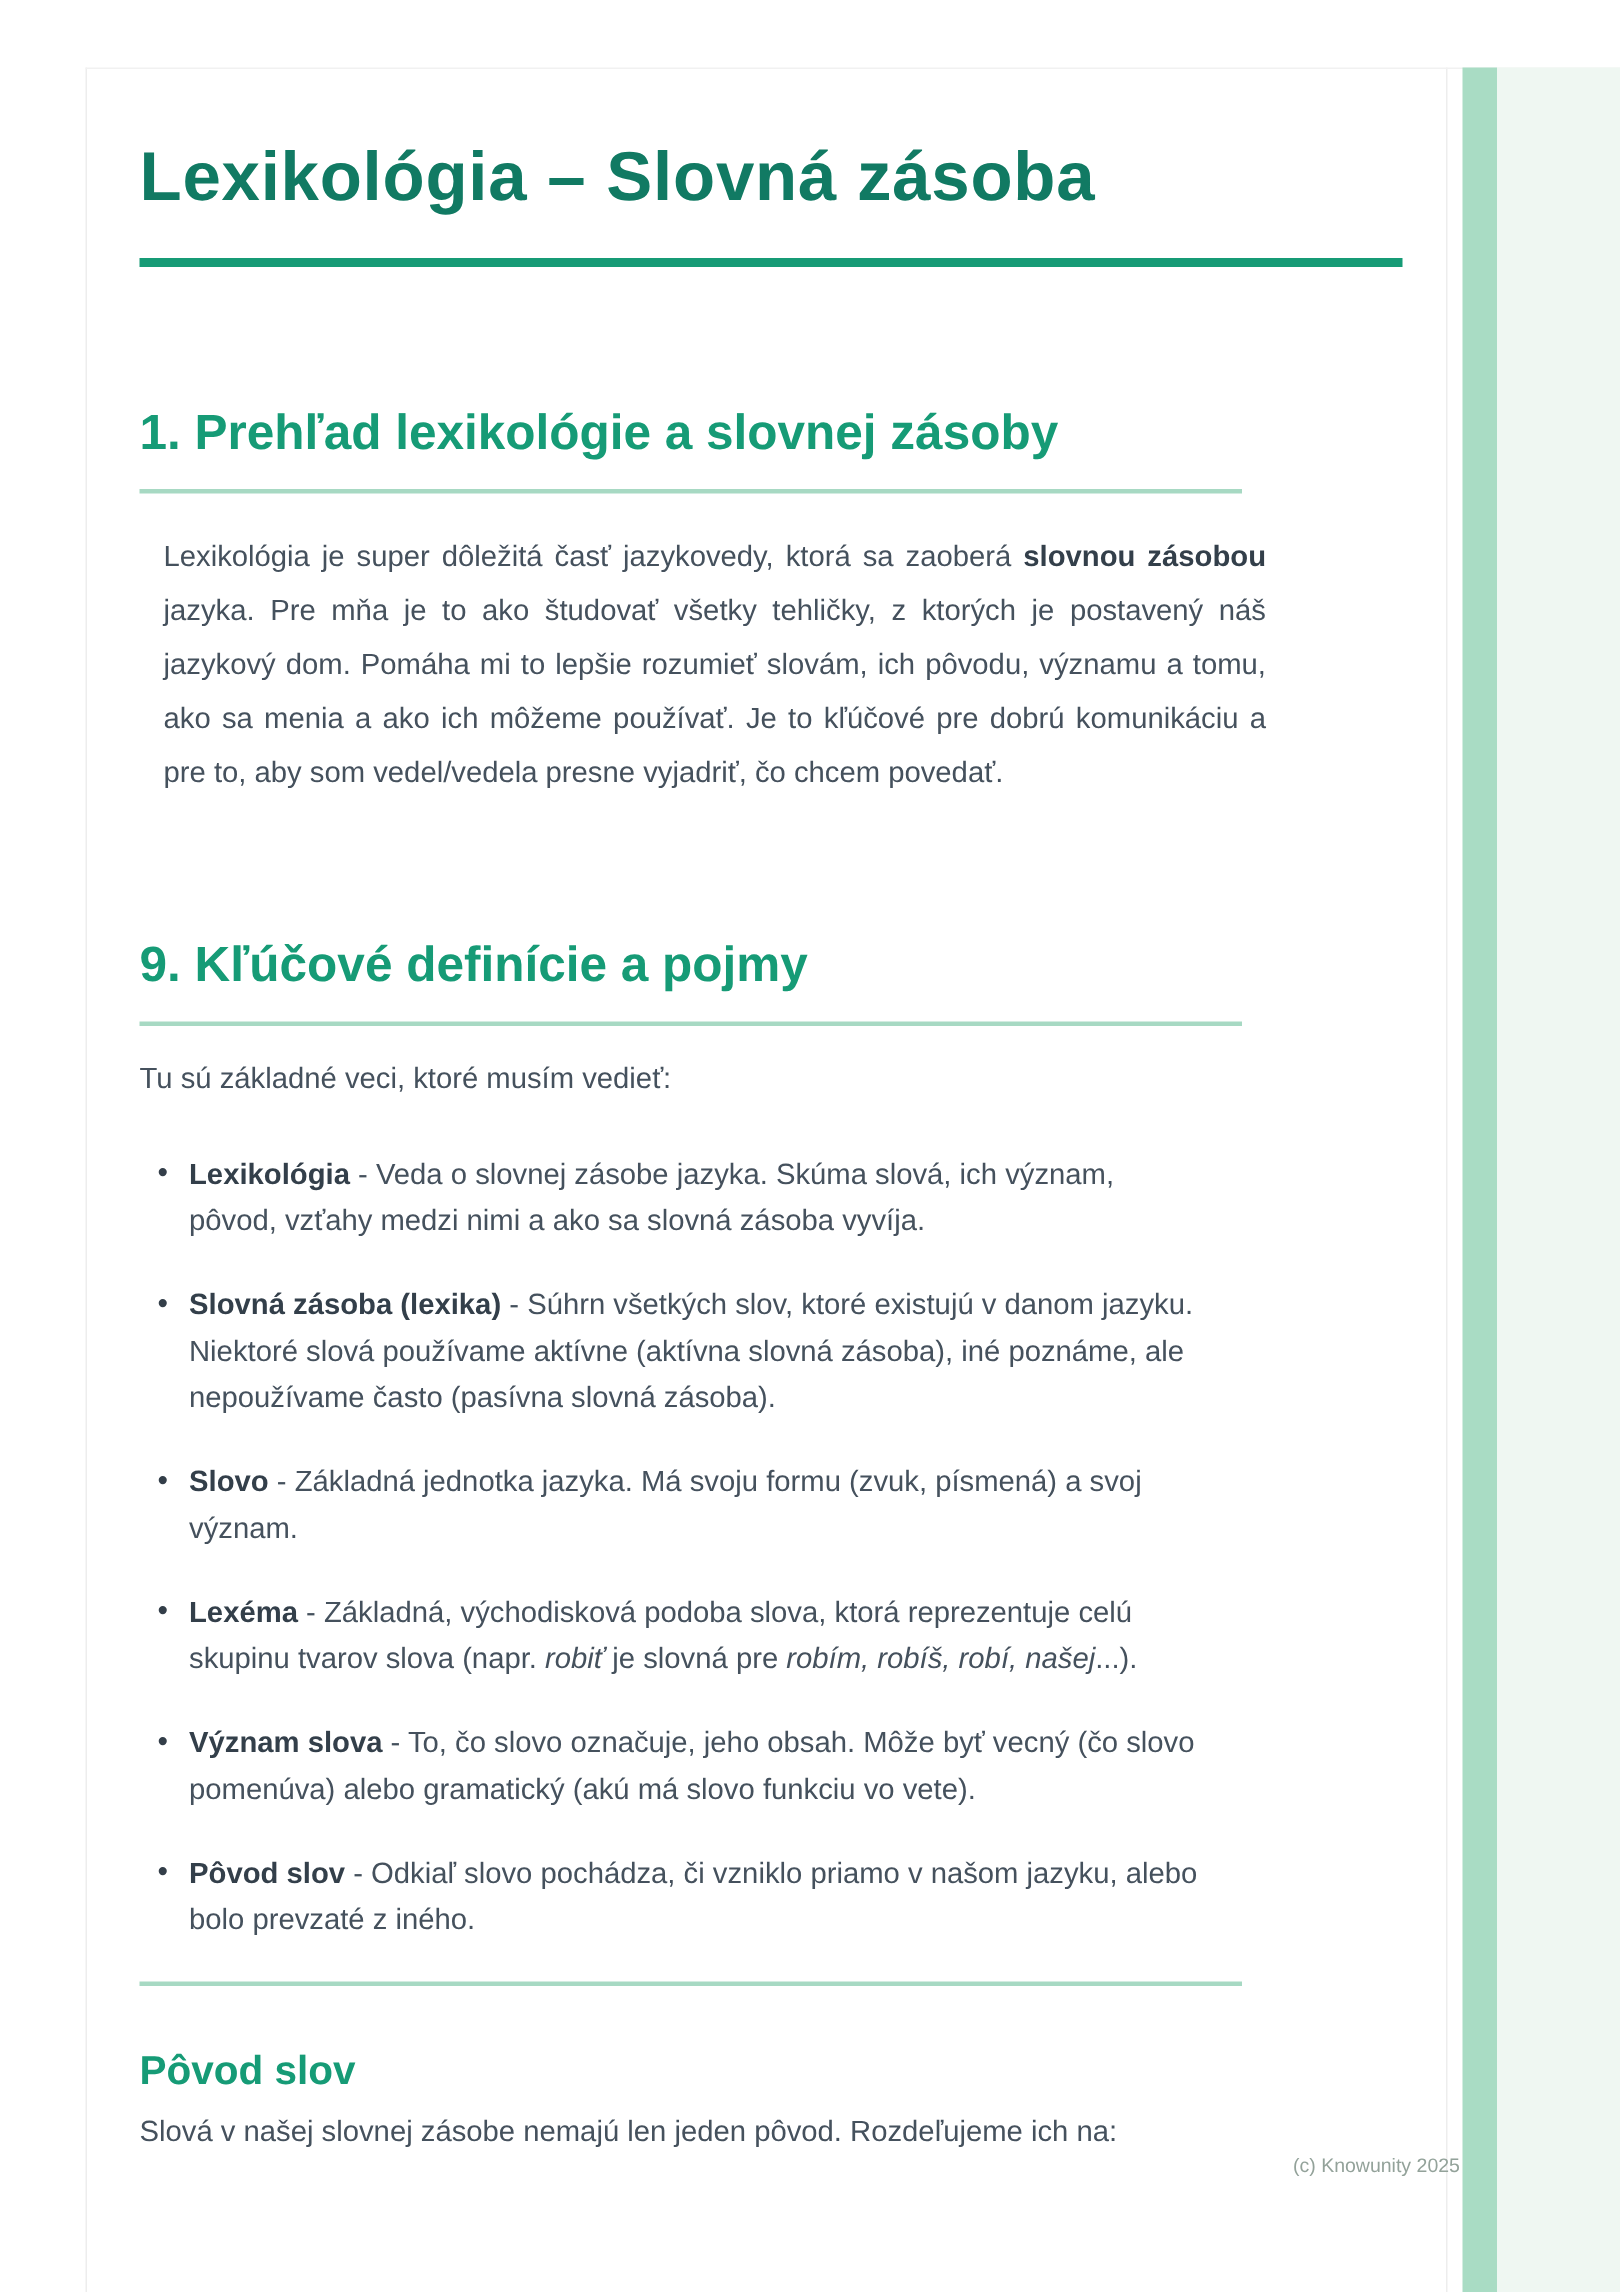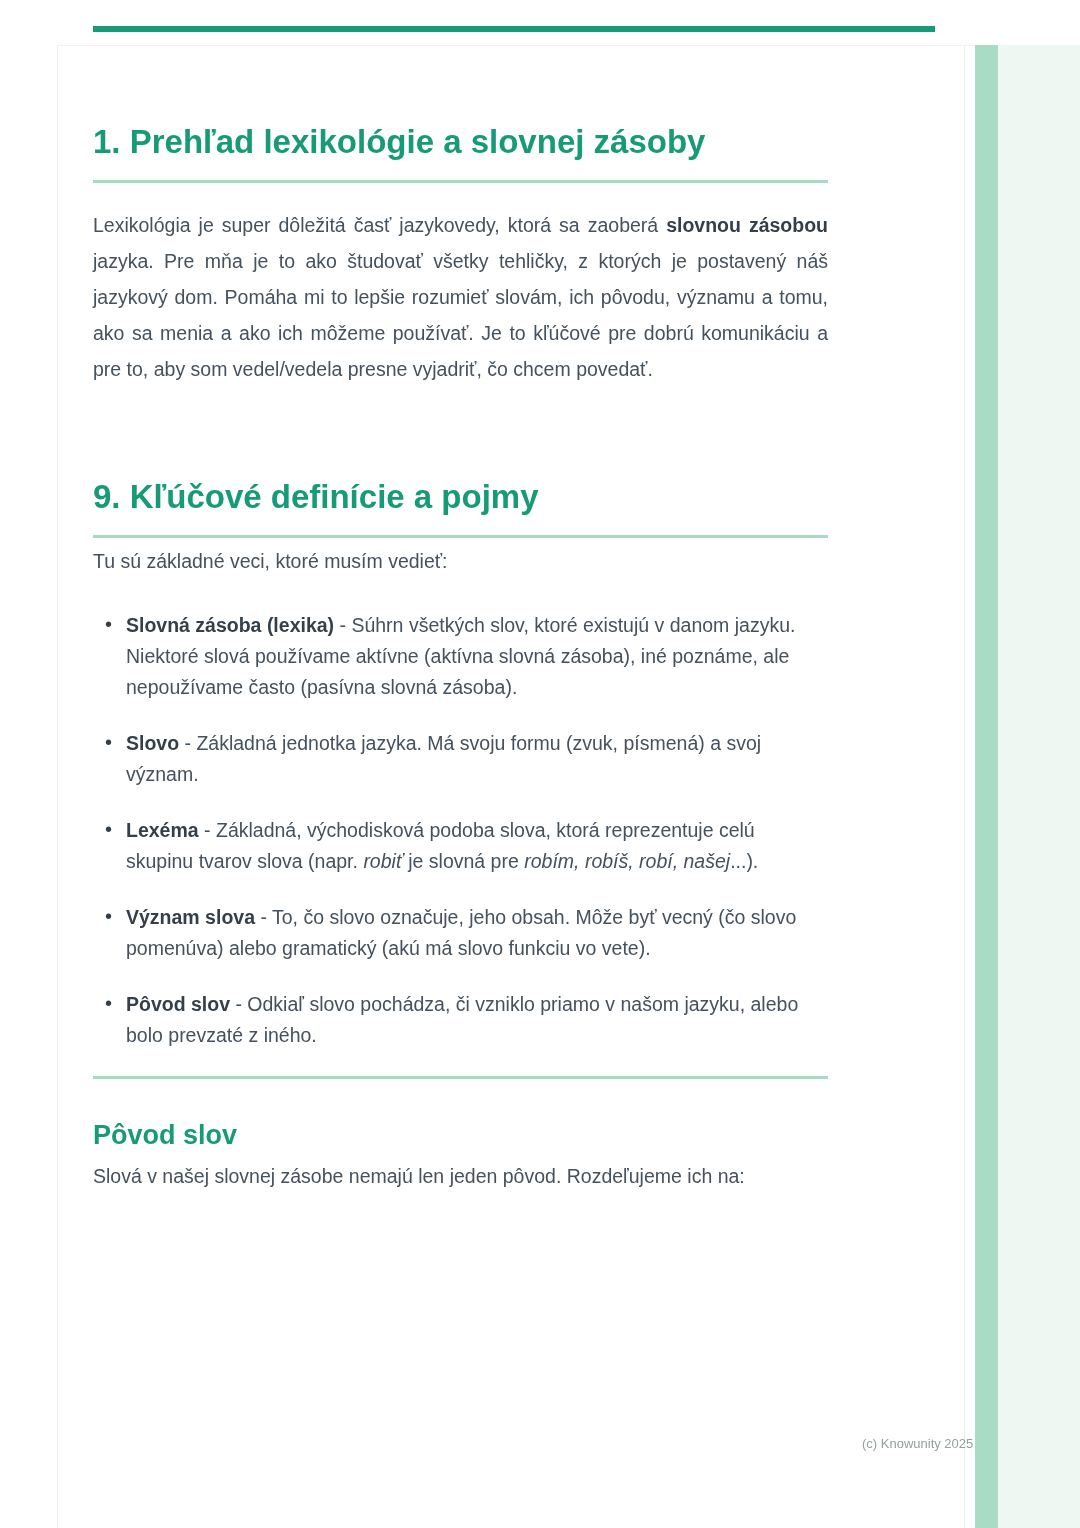--- a/index.html
+++ b/index.html
@@ -53,22 +53,22 @@
     width: 735px;
     height: 3px;
     background: #a7d9c3;
   }
   .para {
     margin-top: 24px;
     font-size: 19.5px;
     line-height: 36px;
     width: 735px;
   }
-  .justify { text-align: justify; }
-  .intro { margin-top: 8px; line-height: 30px; }
+  .justify { text-align: justify; margin-left: 16px; }
+  .intro { margin-top: 20px; line-height: 30px; }
   .bullets {
     margin-top: 34px;
     list-style: none;
     padding-left: 33px;
     width: 712px;
   }
   .bullets li {
     margin-bottom: 25px;
     font-size: 19.5px;
     line-height: 31px;
@@ -107,33 +107,35 @@
 
 <div class="page">
   <div class="edge-line edge-left"></div>
   <div class="edge-line edge-right"></div>
   <div class="edge-line edge-top"></div>
   <div class="green-strip"></div>
   <div class="green-margin"></div>
 
   <div class="content">
 
+    <h1 class="title">Lexikológia – Slovná zásoba</h1>
     <div class="rule-thick"></div>
 
     <section>
       <h2>1. Prehľad lexikológie a slovnej zásoby</h2>
       <div class="rule-thin"></div>
       <p class="para justify"><span>Lexikológia je super dôležitá časť jazykovedy, ktorá sa zaoberá </span><strong>slovnou zásobou</strong><span> jazyka. Pre mňa je to ako študovať všetky tehličky, z ktorých je postavený náš jazykový dom. Pomáha mi to lepšie rozumieť slovám, ich pôvodu, významu a tomu, ako sa menia a ako ich môžeme používať. Je to kľúčové pre dobrú komunikáciu a pre to, aby som vedel/vedela presne vyjadriť, čo chcem povedať.</span></p>
     </section>
 
     <section>
       <h2>9. Kľúčové definície a pojmy</h2>
       <div class="rule-thin"></div>
       <p class="para intro">Tu sú základné veci, ktoré musím vedieť:</p>
       <ul class="bullets">
+        <li><strong>Lexikológia</strong><span> - Veda o slovnej zásobe jazyka. Skúma slová, ich význam, pôvod, vzťahy medzi nimi a ako sa slovná zásoba vyvíja.</span></li>
         <li><strong>Slovná zásoba (lexika)</strong><span> - Súhrn všetkých slov, ktoré existujú v danom jazyku. Niektoré slová používame aktívne (aktívna slovná zásoba), iné poznáme, ale nepoužívame často (pasívna slovná zásoba).</span></li>
         <li><strong>Slovo</strong><span> - Základná jednotka jazyka. Má svoju formu (zvuk, písmená) a svoj význam.</span></li>
         <li><strong>Lexéma</strong><span> - Základná, východisková podoba slova, ktorá reprezentuje celú skupinu tvarov slova (napr. </span><em>robiť</em><span> je slovná pre </span><em>robím, robíš, robí, našej</em><span>...).</span></li>
         <li><strong>Význam slova</strong><span> - To, čo slovo označuje, jeho obsah. Môže byť vecný (čo slovo pomenúva) alebo gramatický (akú má slovo funkciu vo vete).</span></li>
         <li><strong>Pôvod slov</strong><span> - Odkiaľ slovo pochádza, či vzniklo priamo v našom jazyku, alebo bolo prevzaté z iného.</span></li>
       </ul>
     </section>
 
     <section>
       <div class="rule-thin"></div>

